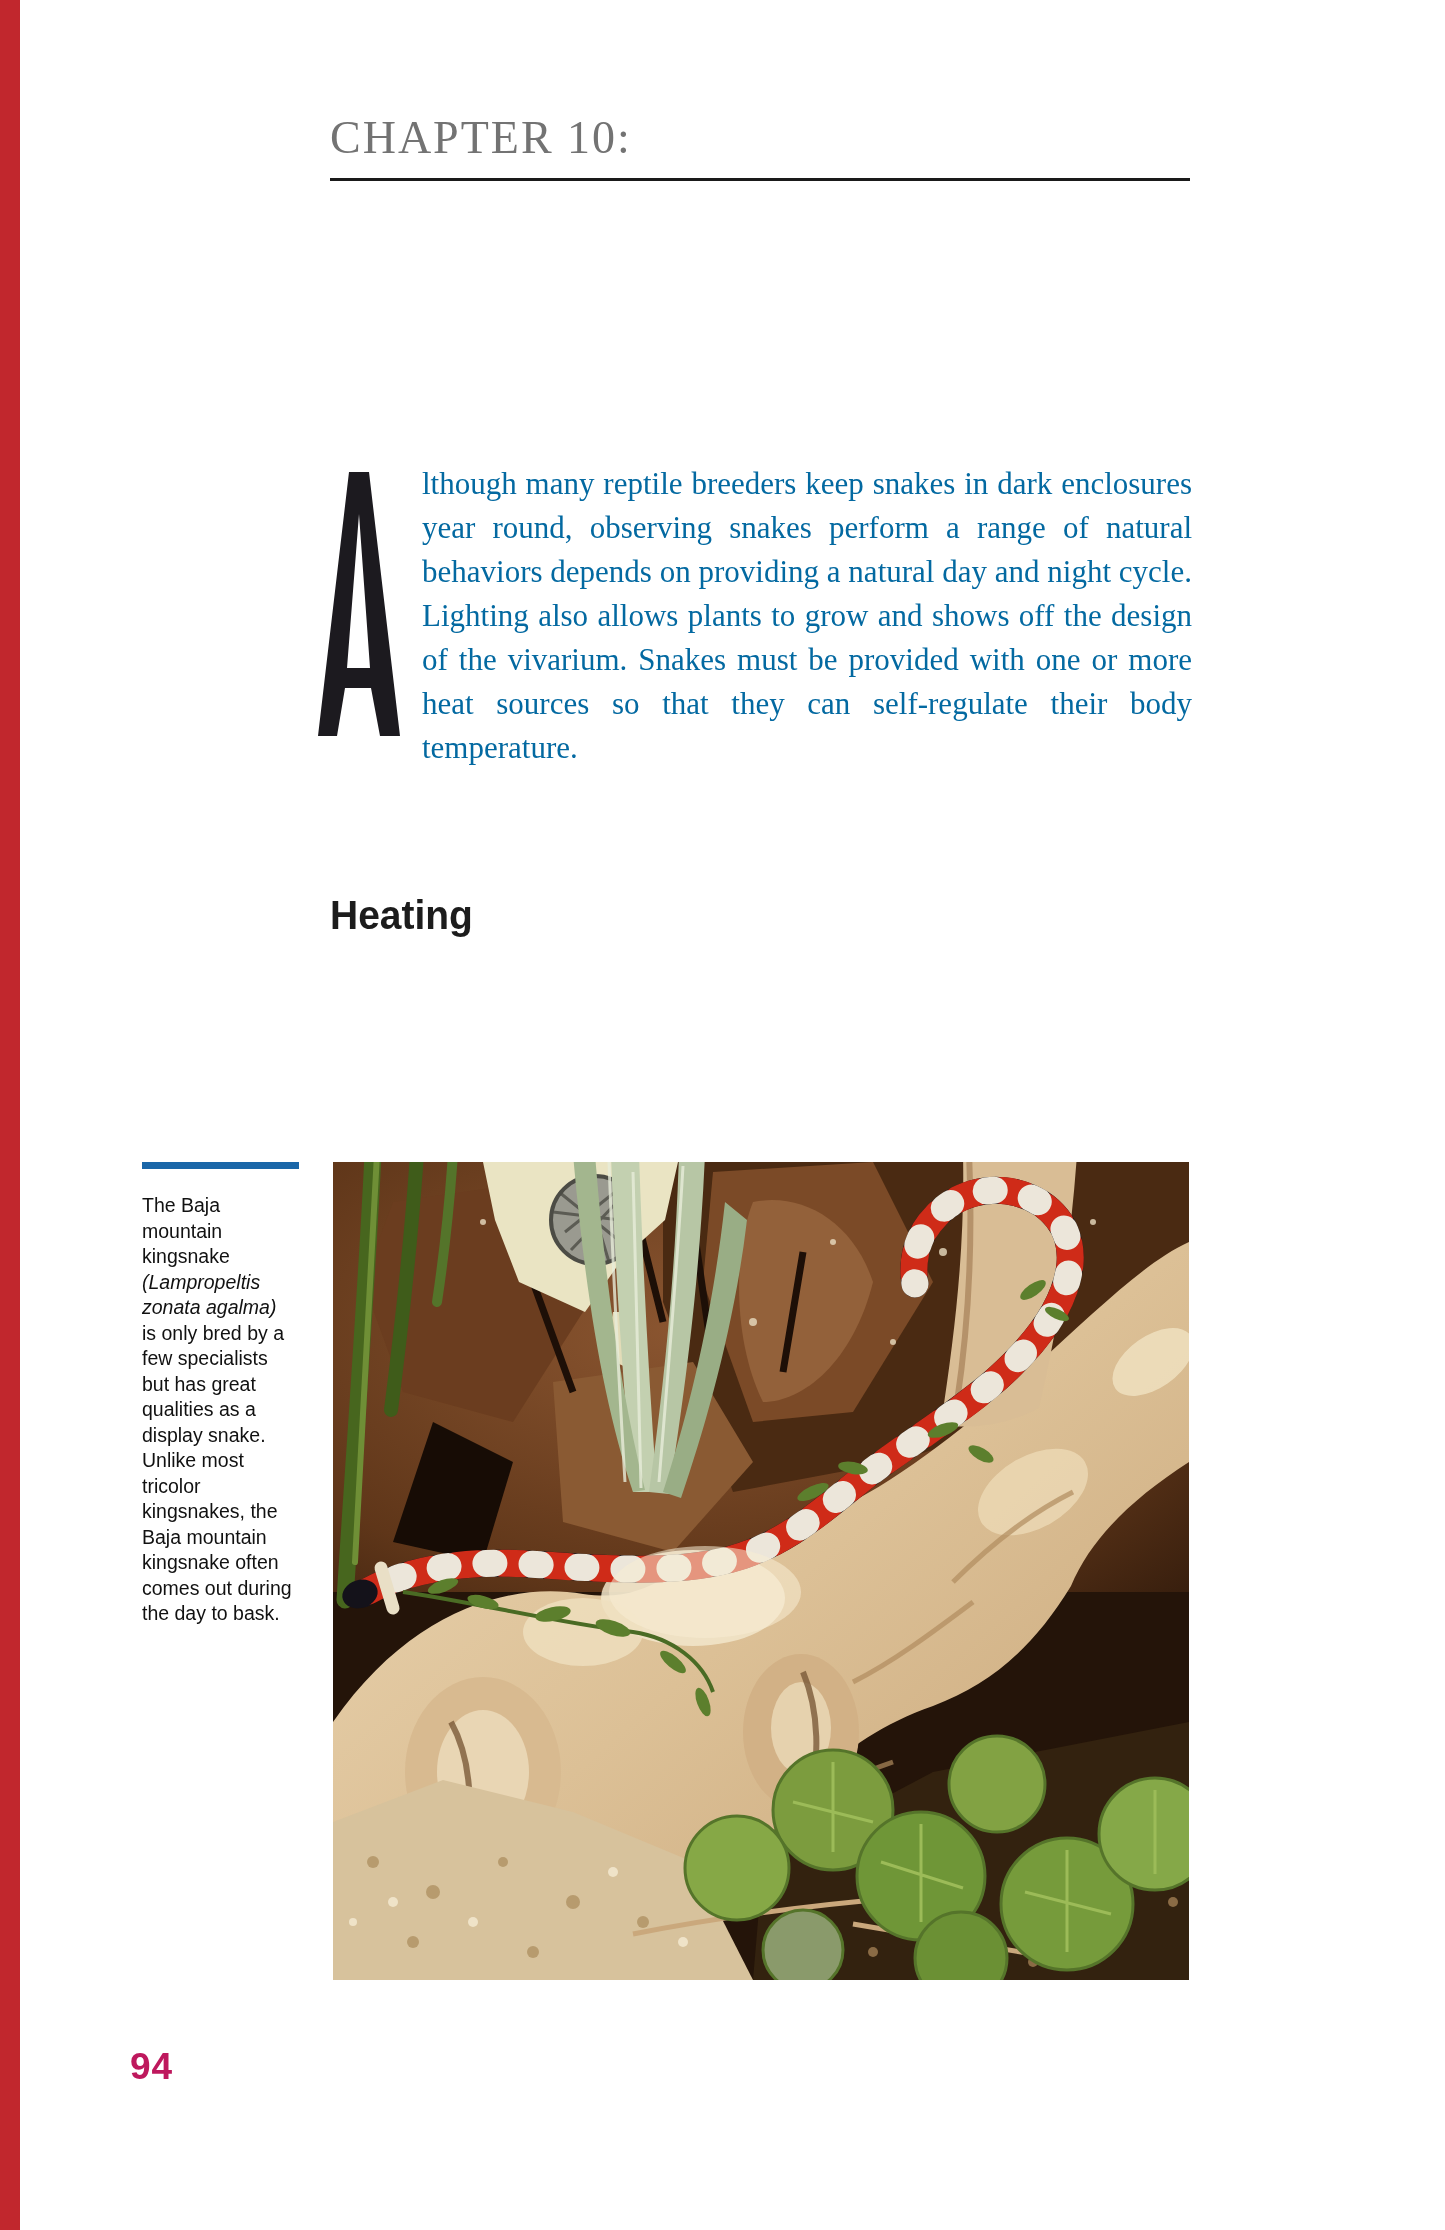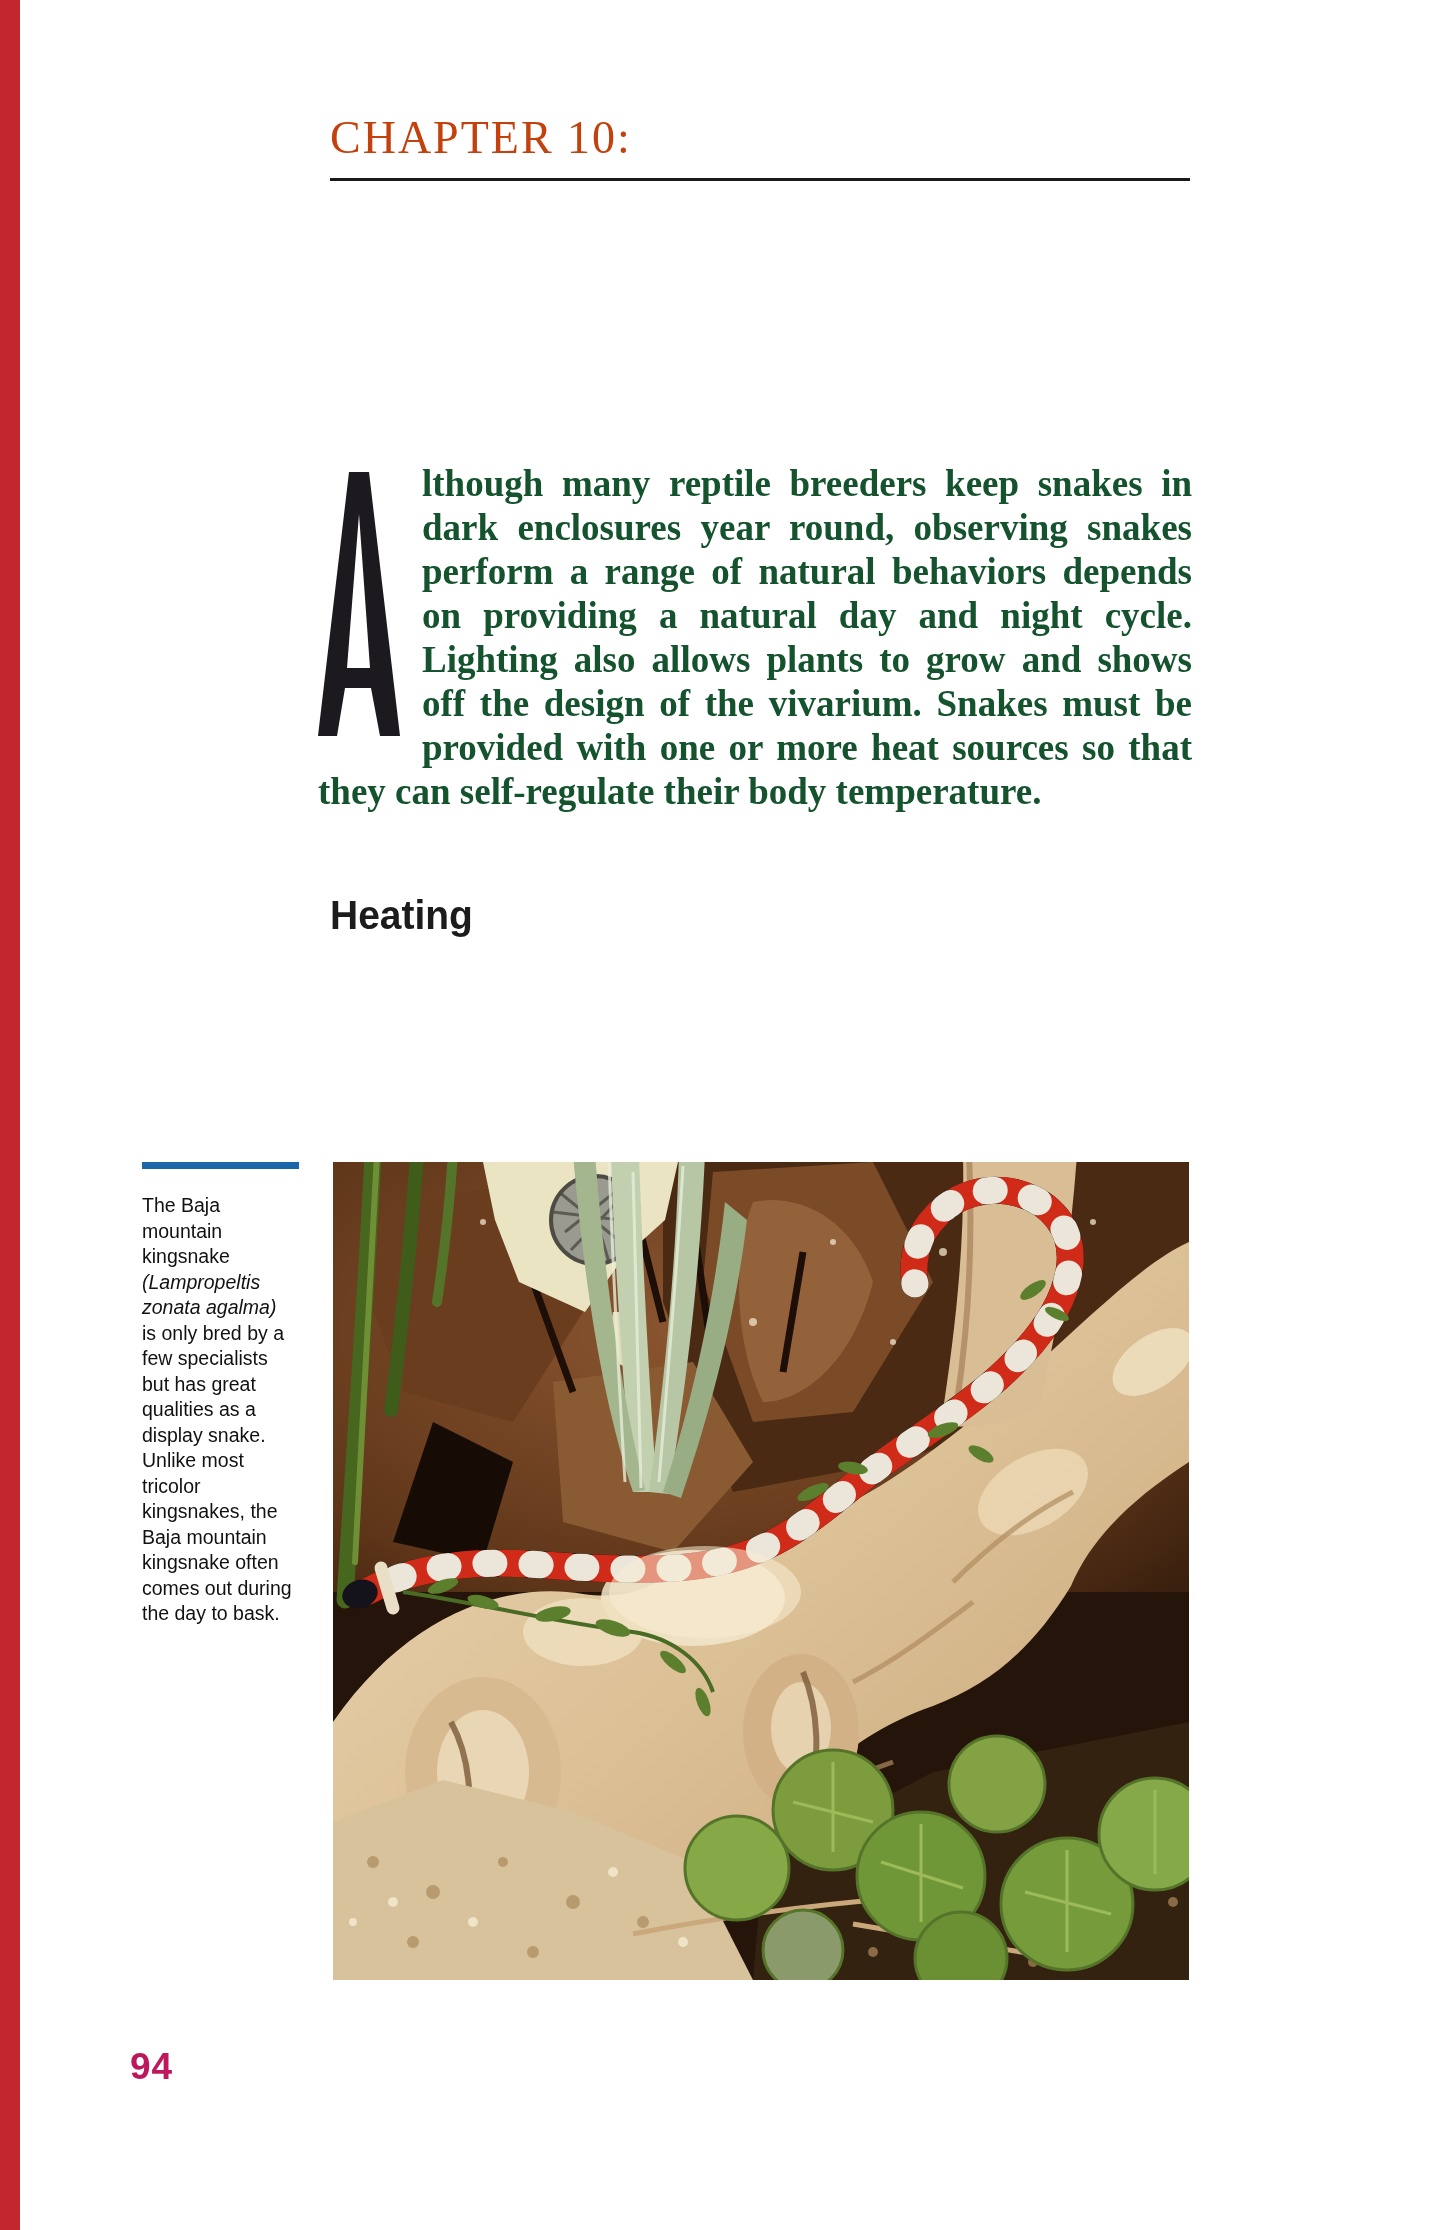--- a/index.html
+++ b/index.html
@@ -10,37 +10,36 @@
     font-family:"Liberation Serif", serif;
     overflow:hidden;
   }
   .edge-bar{
     position:absolute;left:0;top:0;width:20px;height:2230px;
     background:#c1272d;
   }
   .chapter-block{position:absolute;left:330px;top:112px;width:860px;}
   .chapter-label{
     font-family:"Liberation Serif", serif;
-    font-size:46px;letter-spacing:2px;color:#c2410c;
+    font-size:46px;letter-spacing:2px;color:#737373;
     line-height:52px;
   }
   .chapter-rule{margin-top:14px;width:860px;height:3px;background:#1a1a1a;}
   .main-title{position:absolute;left:328px;top:218px;height:168px;overflow:visible;}
   .main-title span{
     display:inline-block;white-space:nowrap;
     font-family:"Liberation Sans", sans-serif;
     font-weight:bold;font-size:64px;letter-spacing:1px;
     color:#1f5c99;
     transform:scale(1.04,2.32);transform-origin:0 0;
   }
   .body-par{
     position:absolute;left:318px;width:874px;
-    font-size:37px;line-height:44px;color:#14532d;
+    font-size:31px;line-height:44px;color:#0369a1;
     text-align:justify;
-    font-weight:bold;
   }
   .intro{top:462px;}
   .dropcap{
     float:left;width:104px;height:264px;margin-top:10px;
   }
   .sr{position:absolute;width:1px;height:1px;overflow:hidden;clip:rect(0 0 0 0);white-space:nowrap;}
   .heating-head{
     position:absolute;left:330px;top:892px;
     font-family:"Liberation Sans", sans-serif;
     font-weight:bold;font-size:41px;color:#1c1c1c;

